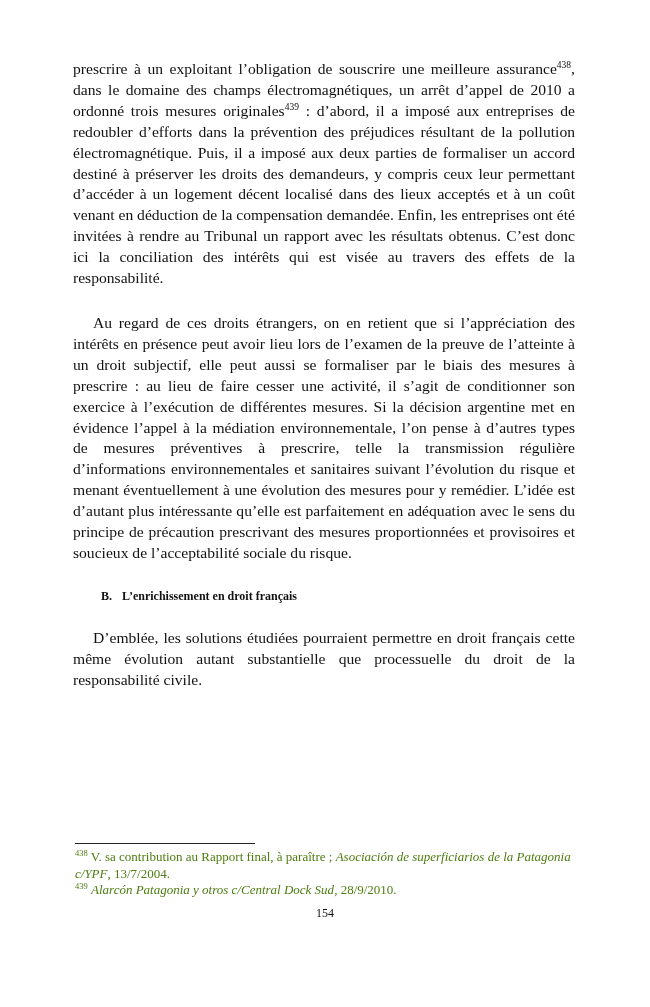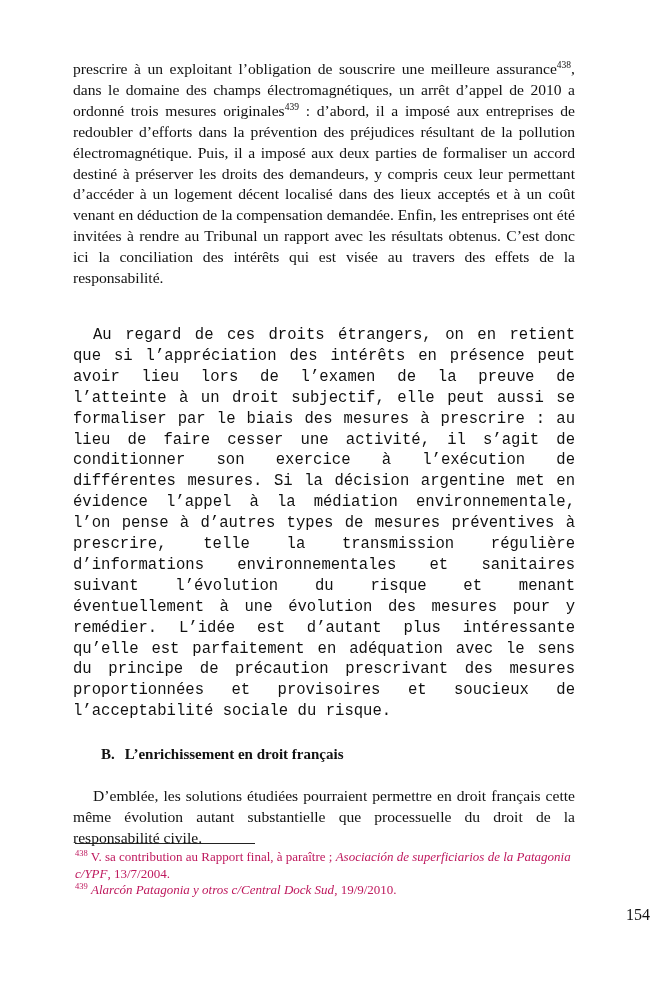--- a/index.html
+++ b/index.html
@@ -4,50 +4,50 @@
   <style>
     html, body { margin: 0; padding: 0; background: #ffffff; }
     body { width: 650px; height: 1007px; position: relative; overflow: hidden; }
     .page {
       position: absolute; left: 73px; top: 59px; width: 502px;
       font-family: "Liberation Serif", serif; color: #111111;
       font-size: 15.6px; line-height: 20.9px;
     }
     .para { margin: 0; text-align: justify; hyphens: none; }
     .indent { text-indent: 20px; margin-top: 20px; }
-    .gap { margin-top: 36px; font-family: Liberation Mono, monospace; }
+    .gap { margin-top: 24px; }
     sup { font-size: 9.5px; line-height: 0; vertical-align: 6px; }
     .heading {
       font-weight: bold; margin: 22px 0 21px 0; padding-left: 28px;
-      font-size: 15px;
+      font-size: 12px;
     }
     .heading .num { margin-right: 10px; }
     .footnotes { position: absolute; left: 75px; top: 843px; width: 502px;
-      font-family: "Liberation Serif", serif; color: #be185d; font-size: 13px; line-height: 16.5px; }
+      font-family: "Liberation Serif", serif; color: #4d7c0f; font-size: 13px; line-height: 16.5px; }
     .fn-rule { width: 180px; height: 1px; background: #222; margin-bottom: 5px; }
     .fn { margin: 0; text-align: left; }
     .fn sup { font-size: 8.5px; vertical-align: 5px; }
-    .pagenum { position: absolute; top: 906px; left: 0; width: 650px; text-align: right;
-      font-family: "Liberation Serif", serif; font-size: 16px; color: #111; }
+    .pagenum { position: absolute; top: 906px; left: 0; width: 650px; text-align: center;
+      font-family: "Liberation Serif", serif; font-size: 12px; color: #111; }
   </style>
 </head>
 <body>
 
 <div class="page">
   <p class="para"><span>prescrire à un exploitant l’obligation de souscrire une meilleure assurance</span><sup>438</sup><span>, dans le domaine des champs électromagnétiques, un arrêt d’appel de 2010 a ordonné trois mesures originales</span><sup>439</sup><span> : d’abord, il a imposé aux entreprises de redoubler d’efforts dans la prévention des préjudices résultant de la pollution électromagnétique. Puis, il a imposé aux deux parties de formaliser un accord destiné à préserver les droits des demandeurs, y compris ceux leur permettant d’accéder à un logement décent localisé dans des lieux acceptés et à un coût venant en déduction de la compensation demandée. Enfin, les entreprises ont été invitées à rendre au Tribunal un rapport avec les résultats obtenus. C’est donc ici la conciliation des intérêts qui est visée au travers des effets de la responsabilité.</span></p>
 
   <p class="para indent gap">Au regard de ces droits étrangers, on en retient que si l’appréciation des intérêts en présence peut avoir lieu lors de l’examen de la preuve de l’atteinte à un droit subjectif, elle peut aussi se formaliser par le biais des mesures à prescrire : au lieu de faire cesser une activité, il s’agit de conditionner son exercice à l’exécution de différentes mesures. Si la décision argentine met en évidence l’appel à la médiation environnementale, l’on pense à d’autres types de mesures préventives à prescrire, telle la transmission régulière d’informations environnementales et sanitaires suivant l’évolution du risque et menant éventuellement à une évolution des mesures pour y remédier. L’idée est d’autant plus intéressante qu’elle est parfaitement en adéquation avec le sens du principe de précaution prescrivant des mesures proportionnées et provisoires et soucieux de l’acceptabilité sociale du risque.</p>
 
 
   <div class="heading">
     <span class="num">B.</span><span>L’enrichissement en droit français</span>
   </div>
 
   <p class="para indent">D’emblée, les solutions étudiées pourraient permettre en droit français cette même évolution autant substantielle que processuelle du droit de la responsabilité civile.</p>
 </div>
 
 <div class="footnotes">
   <div class="fn-rule"></div>
   <p class="fn"><sup>438</sup><span> V. sa contribution au Rapport final, à paraître ; </span><i>Asociación de superficiarios de la Patagonia c/YPF</i><span>, 13/7/2004.</span></p>
-  <p class="fn"><sup>439</sup><span> </span><i>Alarcón Patagonia y otros c/Central Dock Sud</i><span>, 19/9/2010.</span></p>
+  <p class="fn"><sup>439</sup><span> </span><i>Alarcón Patagonia y otros c/Central Dock Sud</i><span>, 28/9/2010.</span></p>
 </div>
 
 <div class="pagenum">154</div>
 
 </body></html>

